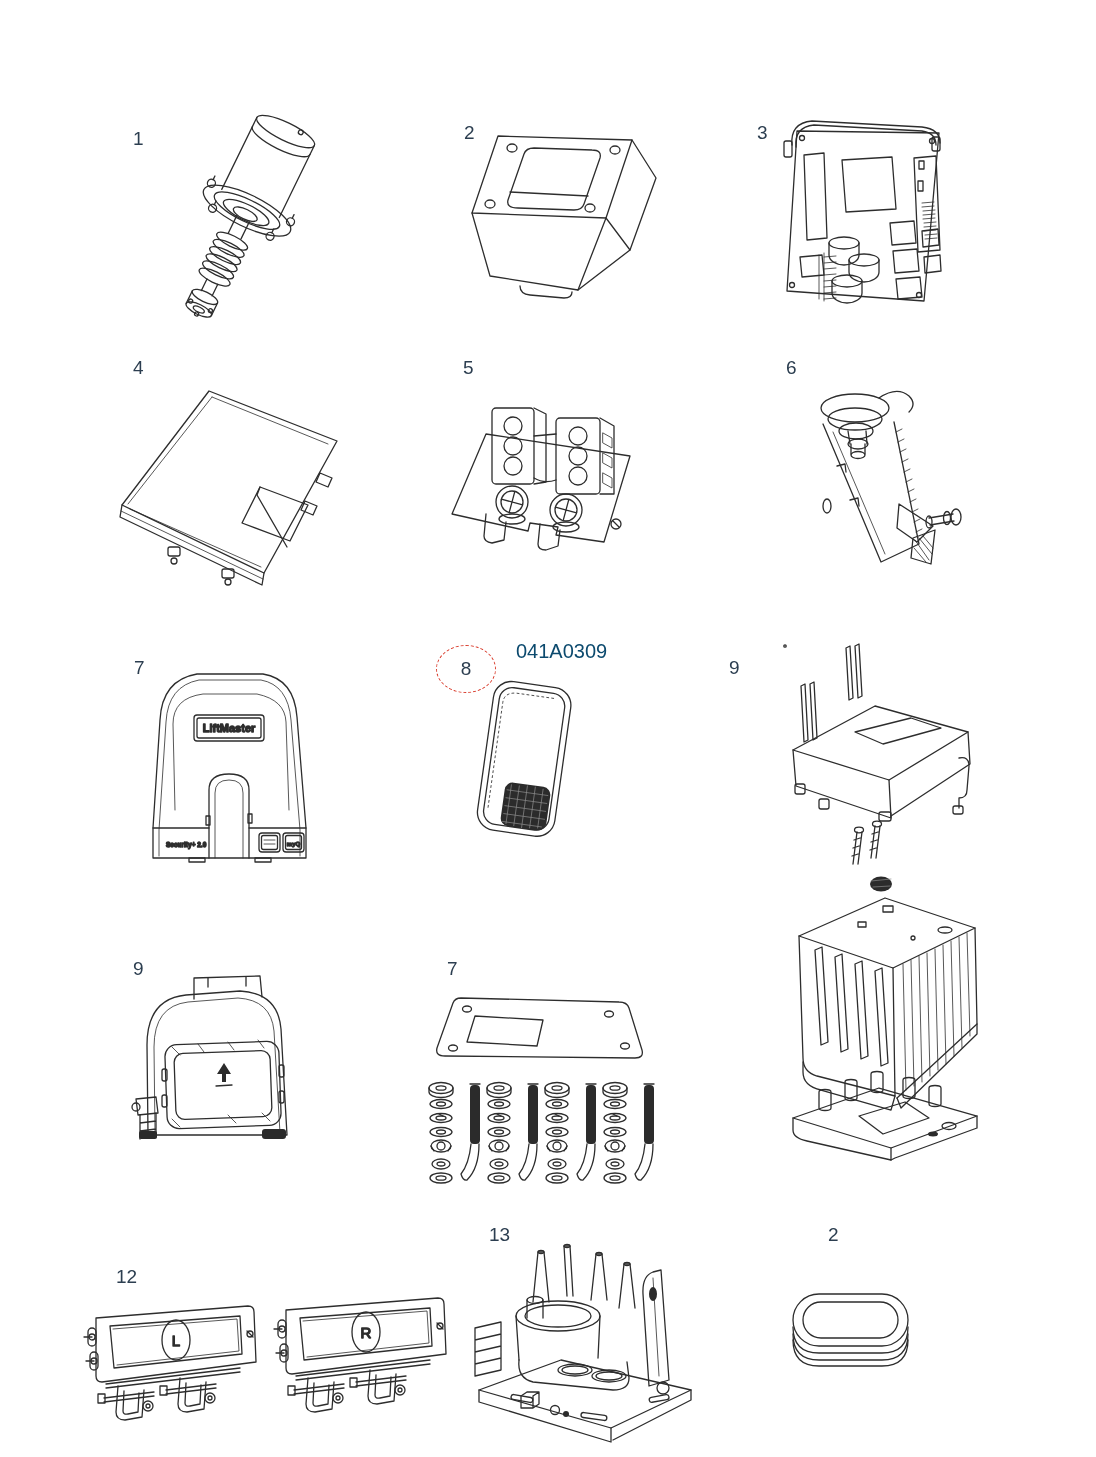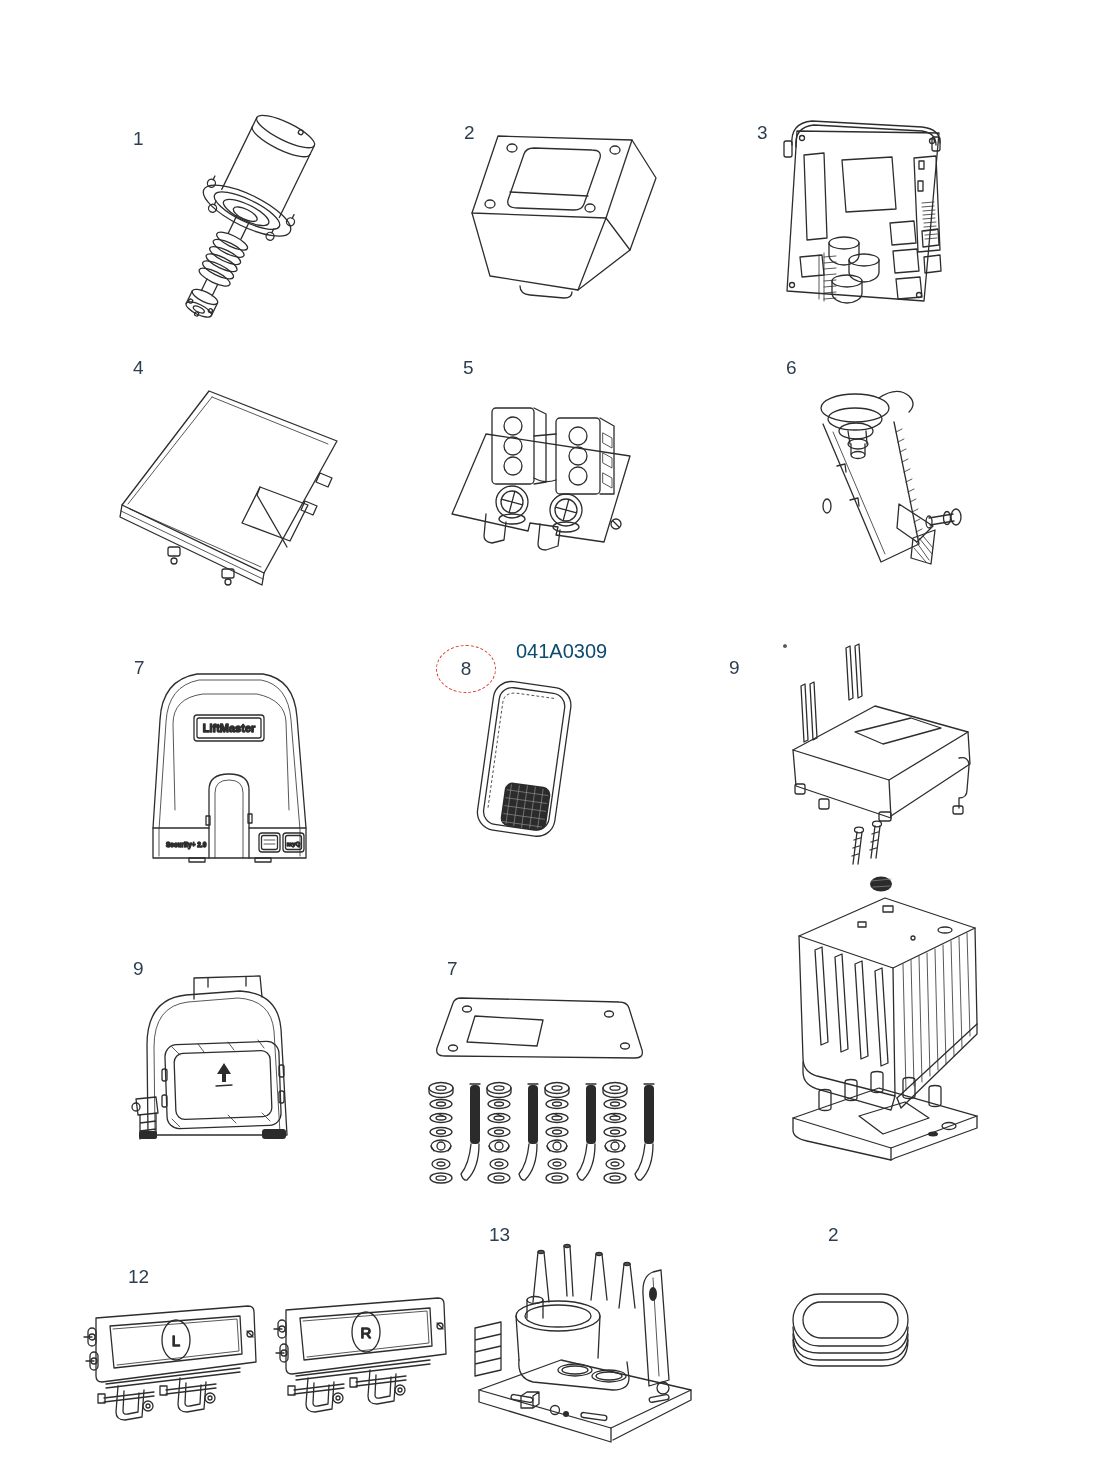--- a/index.html
+++ b/index.html
@@ -29,21 +29,21 @@
   <span class="num" style="left:133px;top:128px">1</span>
   <span class="num" style="left:464px;top:122px">2</span>
   <span class="num" style="left:757px;top:122px">3</span>
   <span class="num" style="left:133px;top:357px">4</span>
   <span class="num" style="left:463px;top:357px">5</span>
   <span class="num" style="left:786px;top:357px">6</span>
   <span class="num" style="left:134px;top:657px">7</span>
   <span class="num" style="left:729px;top:657px">9</span>
   <span class="num" style="left:133px;top:958px">9</span>
   <span class="num" style="left:447px;top:958px">7</span>
-  <span class="num" style="left:128px;top:1266px">12</span>
+  <span class="num" style="left:116px;top:1266px">12</span>
   <span class="num" style="left:489px;top:1224px">13</span>
   <span class="num" style="left:828px;top:1224px">2</span>
 
   <div class="callout">
     <span class="cnum">8</span>
   </div>
   <span class="code">041A0309</span>
 
   <svg class="part" style="left:170px;top:105px" width="140" height="240" viewBox="0 0 140 240">
     <g class="ln" transform="rotate(26 70 120)">

